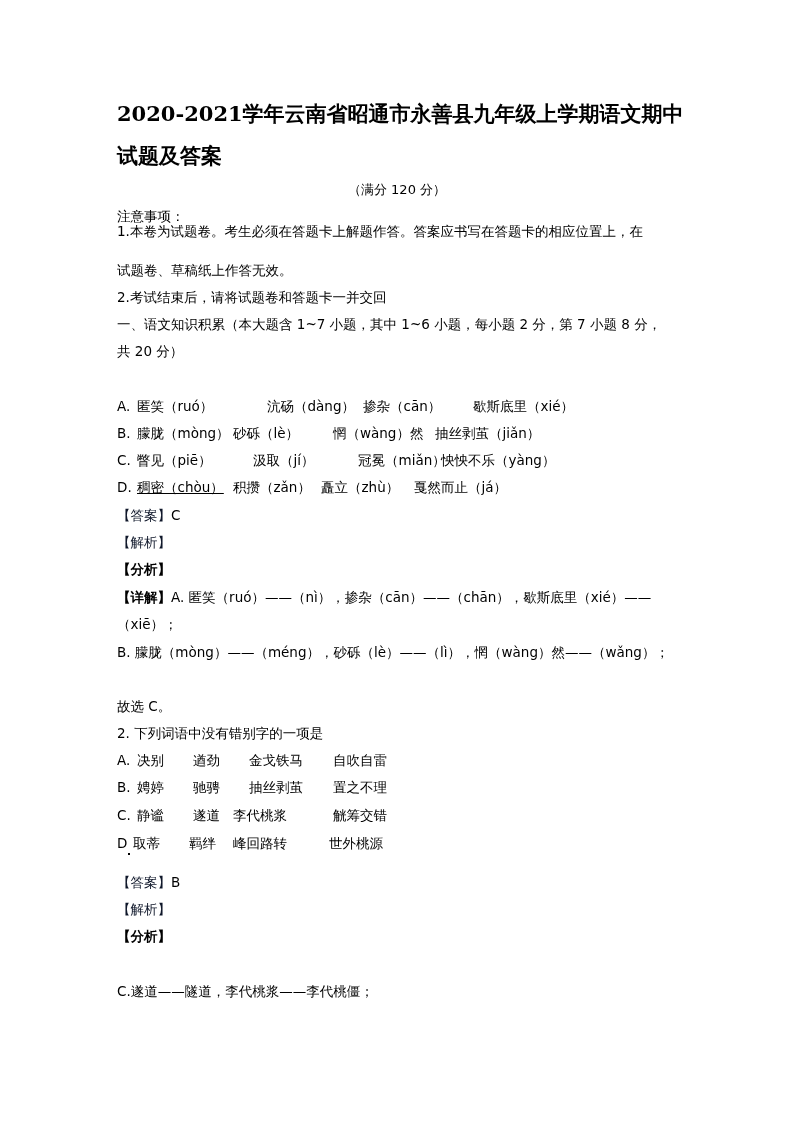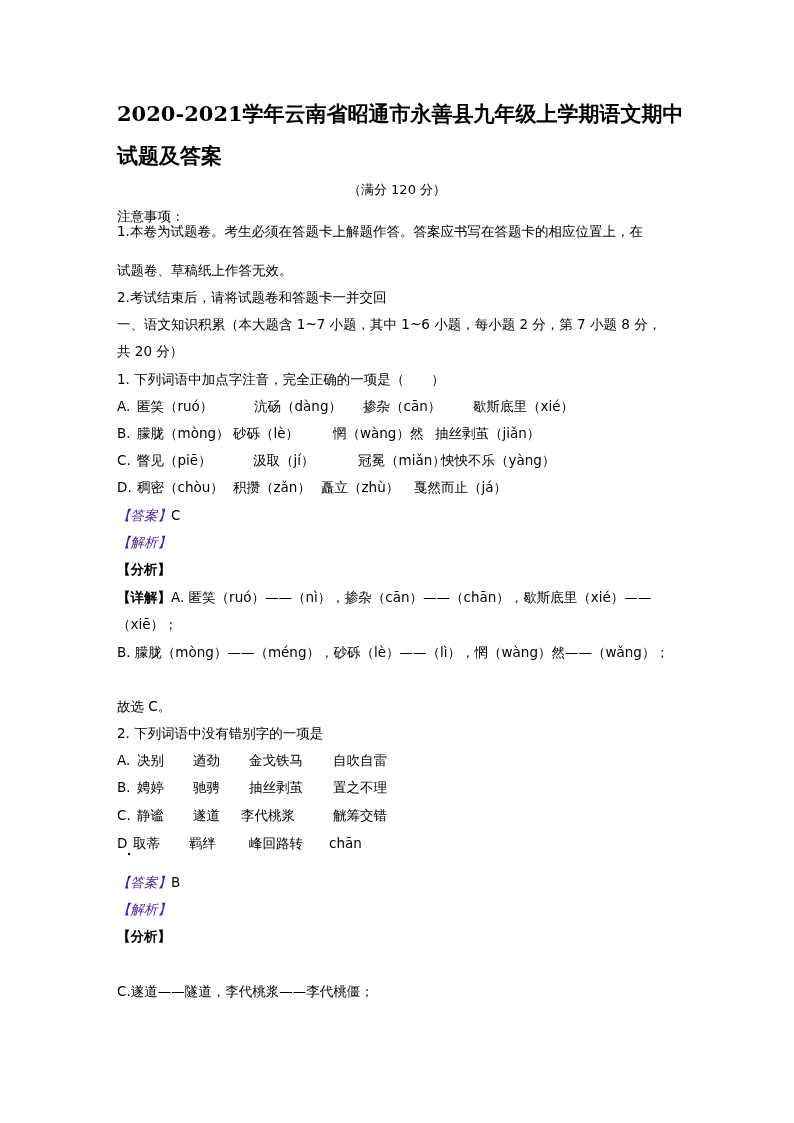--- a/index.html
+++ b/index.html
@@ -3,67 +3,66 @@
 <meta charset="utf-8">
 <style>
   html, body { margin: 0; padding: 0; background: #ffffff; }
   body { width: 794px; height: 1123px; position: relative; overflow: hidden;
          font-family: "DejaVu Sans", "Liberation Sans", sans-serif; color: #000; }
   .page { position: absolute; left: 0; top: 0; width: 794px; height: 1123px; }
   .title { position: absolute; left: 117px; font-size: 21px; font-weight: bold;
            font-family: "DejaVu Serif", "Liberation Serif", serif; letter-spacing: 0px; white-space: nowrap; }
   .subtitle { position: absolute; left: 0; width: 794px; text-align: center; font-size: 13px; top: 181px; }
   .line { position: absolute; left: 117px; font-size: 13.5px; white-space: nowrap; line-height: 18px; }
-  .tag-blue { color: #4c1d95; font-style: italic; }
+  .tag-blue { color: #0f172a; }
   .opt { display: inline-block; }
   .u { text-decoration: underline; text-align: right; }
   .dot { position: absolute; left: 128px; top: 853px; width: 2px; height: 2px; background: #000; }
 </style>
 </head>
 <body>
 
 <div class="page">
 
   <div class="title" style="top:100px;">2020-2021学年云南省昭通市永善县九年级上学期语文期中</div>
   <div class="title" style="top:142px;">试题及答案</div>
   <div class="subtitle">（满分 120 分）</div>
 
   <div class="line" style="top:207px;">注意事项：</div>
   <div class="line" style="top:222px;">1.本卷为试题卷。考生必须在答题卡上解题作答。答案应书写在答题卡的相应位置上，在</div>
   <div class="line" style="top:261px;">试题卷、草稿纸上作答无效。</div>
   <div class="line" style="top:288px;">2.考试结束后，请将试题卷和答题卡一并交回</div>
   <div class="line" style="top:315px;">一、语文知识积累（本大题含 1~7 小题，其中 1~6 小题，每小题 2 分，第 7 小题 8 分，</div>
   <div class="line" style="top:342px;">共 20 分）</div>
 
-  <div class="line" style="top:370px;">1. 下列词语中加点字注音，完全正确的一项是（　　）</div>
 
   <div class="line" style="top:397px;">
     <span>A.</span>
     <span class="opt" style="position:absolute;left:20px;">匿笑（ruó）</span>
-    <span class="opt" style="position:absolute;left:137px;text-align:right;">沆砀（dàng）</span>
+    <span class="opt" style="position:absolute;left:150px;text-align:right;">沆砀（dàng）</span>
     <span class="opt" style="position:absolute;left:246px;">掺杂（cān）</span>
     <span class="opt" style="position:absolute;left:356px;">歇斯底里（xié）</span>
   </div>
   <div class="line" style="top:424px;">
     <span>B.</span>
     <span class="opt" style="position:absolute;left:20px;">朦胧（mòng）</span>
     <span class="opt" style="position:absolute;left:116px;">砂砾（lè）</span>
     <span class="opt" style="position:absolute;left:216px;">惘（wàng）然</span>
     <span class="opt" style="position:absolute;left:318px;">抽丝剥茧（jiǎn）</span>
   </div>
   <div class="line" style="top:451px;">
     <span>C.</span>
     <span class="opt" style="position:absolute;left:20px;">瞥见（piē）</span>
     <span class="opt" style="position:absolute;left:136px;text-align:center;">汲取（jí）</span>
     <span class="opt" style="position:absolute;left:241px;">冠冕（miǎn）</span>
     <span class="opt" style="position:absolute;left:324px;">怏怏不乐（yàng）</span>
   </div>
   <div class="line" style="top:478px;">
     <span>D.</span>
-    <span class="opt" style="position:absolute;left:20px;">稠密（chòu）</span>
+    <span class="opt" style="position:absolute;left:20px;text-decoration:underline;">稠密（chòu）</span>
     <span class="opt" style="position:absolute;left:116px;">积攒（zǎn）</span>
     <span class="opt u" style="position:absolute;left:204px;text-decoration:none;">矗立（zhù）</span>
     <span class="opt" style="position:absolute;left:297px;">戛然而止（já）</span>
   </div>
 
   <div class="line" style="top:506px;">
     <span class="tag-blue">【答案】</span><span>C</span>
   </div>
   <div class="line tag-blue" style="top:533px;">【解析】</div>
   <div class="line" style="top:560px;font-weight:bold;">【分析】</div>
@@ -87,29 +86,29 @@
     <span>B.</span>
     <span class="opt" style="position:absolute;left:20px;">娉婷</span>
     <span class="opt" style="position:absolute;left:76px;">驰骋</span>
     <span class="opt" style="position:absolute;left:132px;">抽丝剥茧</span>
     <span class="opt" style="position:absolute;left:216px;">置之不理</span>
   </div>
   <div class="line" style="top:806px;">
     <span>C.</span>
     <span class="opt" style="position:absolute;left:20px;">静谧</span>
     <span class="opt" style="position:absolute;left:76px;">遂道</span>
-    <span class="opt" style="position:absolute;left:124px;">李代桃浆</span>
+    <span class="opt" style="position:absolute;left:116px;">李代桃浆</span>
     <span class="opt" style="position:absolute;left:216px;">觥筹交错</span>
   </div>
   <div class="line" style="top:834px;">
     <span>D</span>
     <span class="opt" style="position:absolute;left:16px;">取蒂</span>
     <span class="opt" style="position:absolute;left:72px;">羁绊</span>
-    <span class="opt" style="position:absolute;left:132px;">峰回路转</span>
-    <span class="opt" style="position:absolute;left:212px;">chān</span>
+    <span class="opt" style="position:absolute;left:116px;">峰回路转</span>
+    <span class="opt" style="position:absolute;left:212px;">世外桃源</span>
   </div>
   <div class="dot"></div>
 
   <div class="line" style="top:873px;">
     <span class="tag-blue">【答案】</span><span>B</span>
   </div>
   <div class="line tag-blue" style="top:900px;">【解析】</div>
   <div class="line" style="top:927px;font-weight:bold;">【分析】</div>
   <div class="line" style="top:982px;">C.遂道——隧道，李代桃浆——李代桃僵；</div>
 

